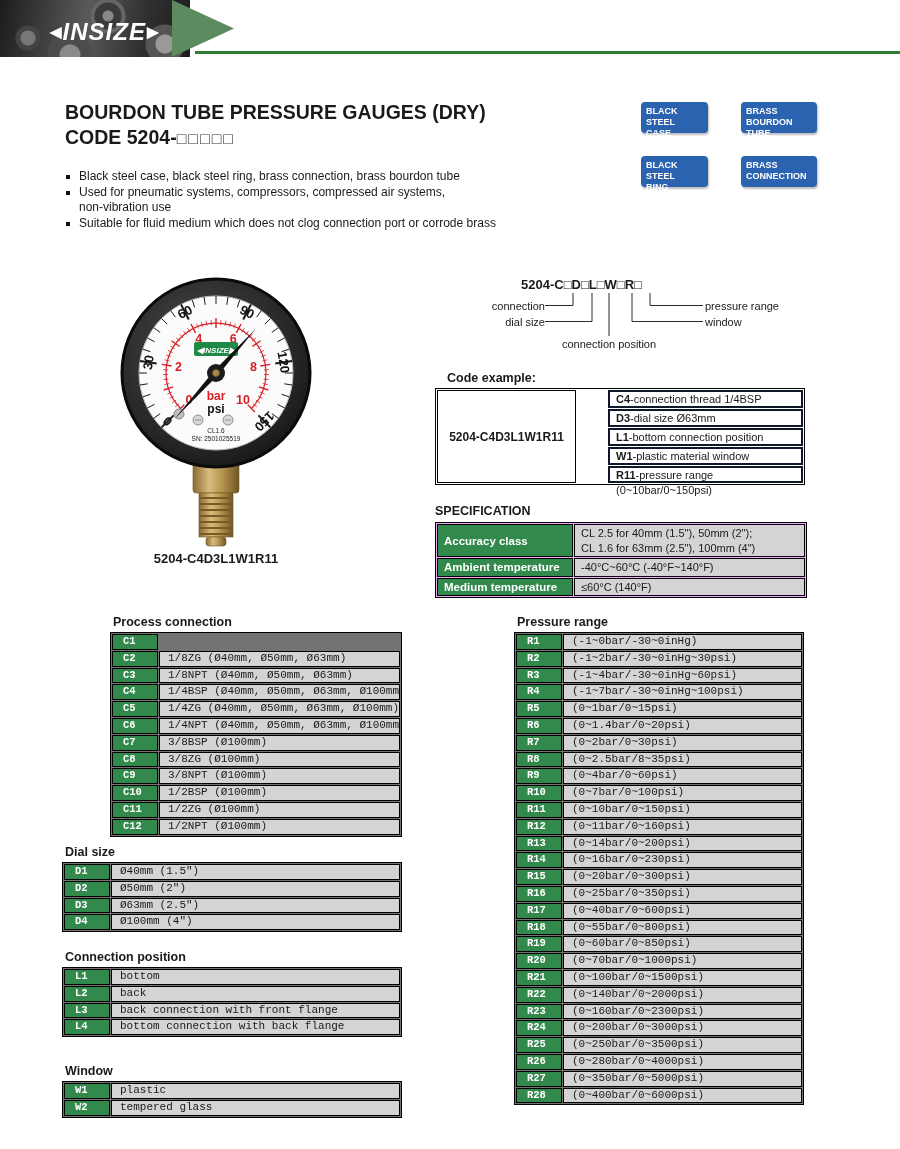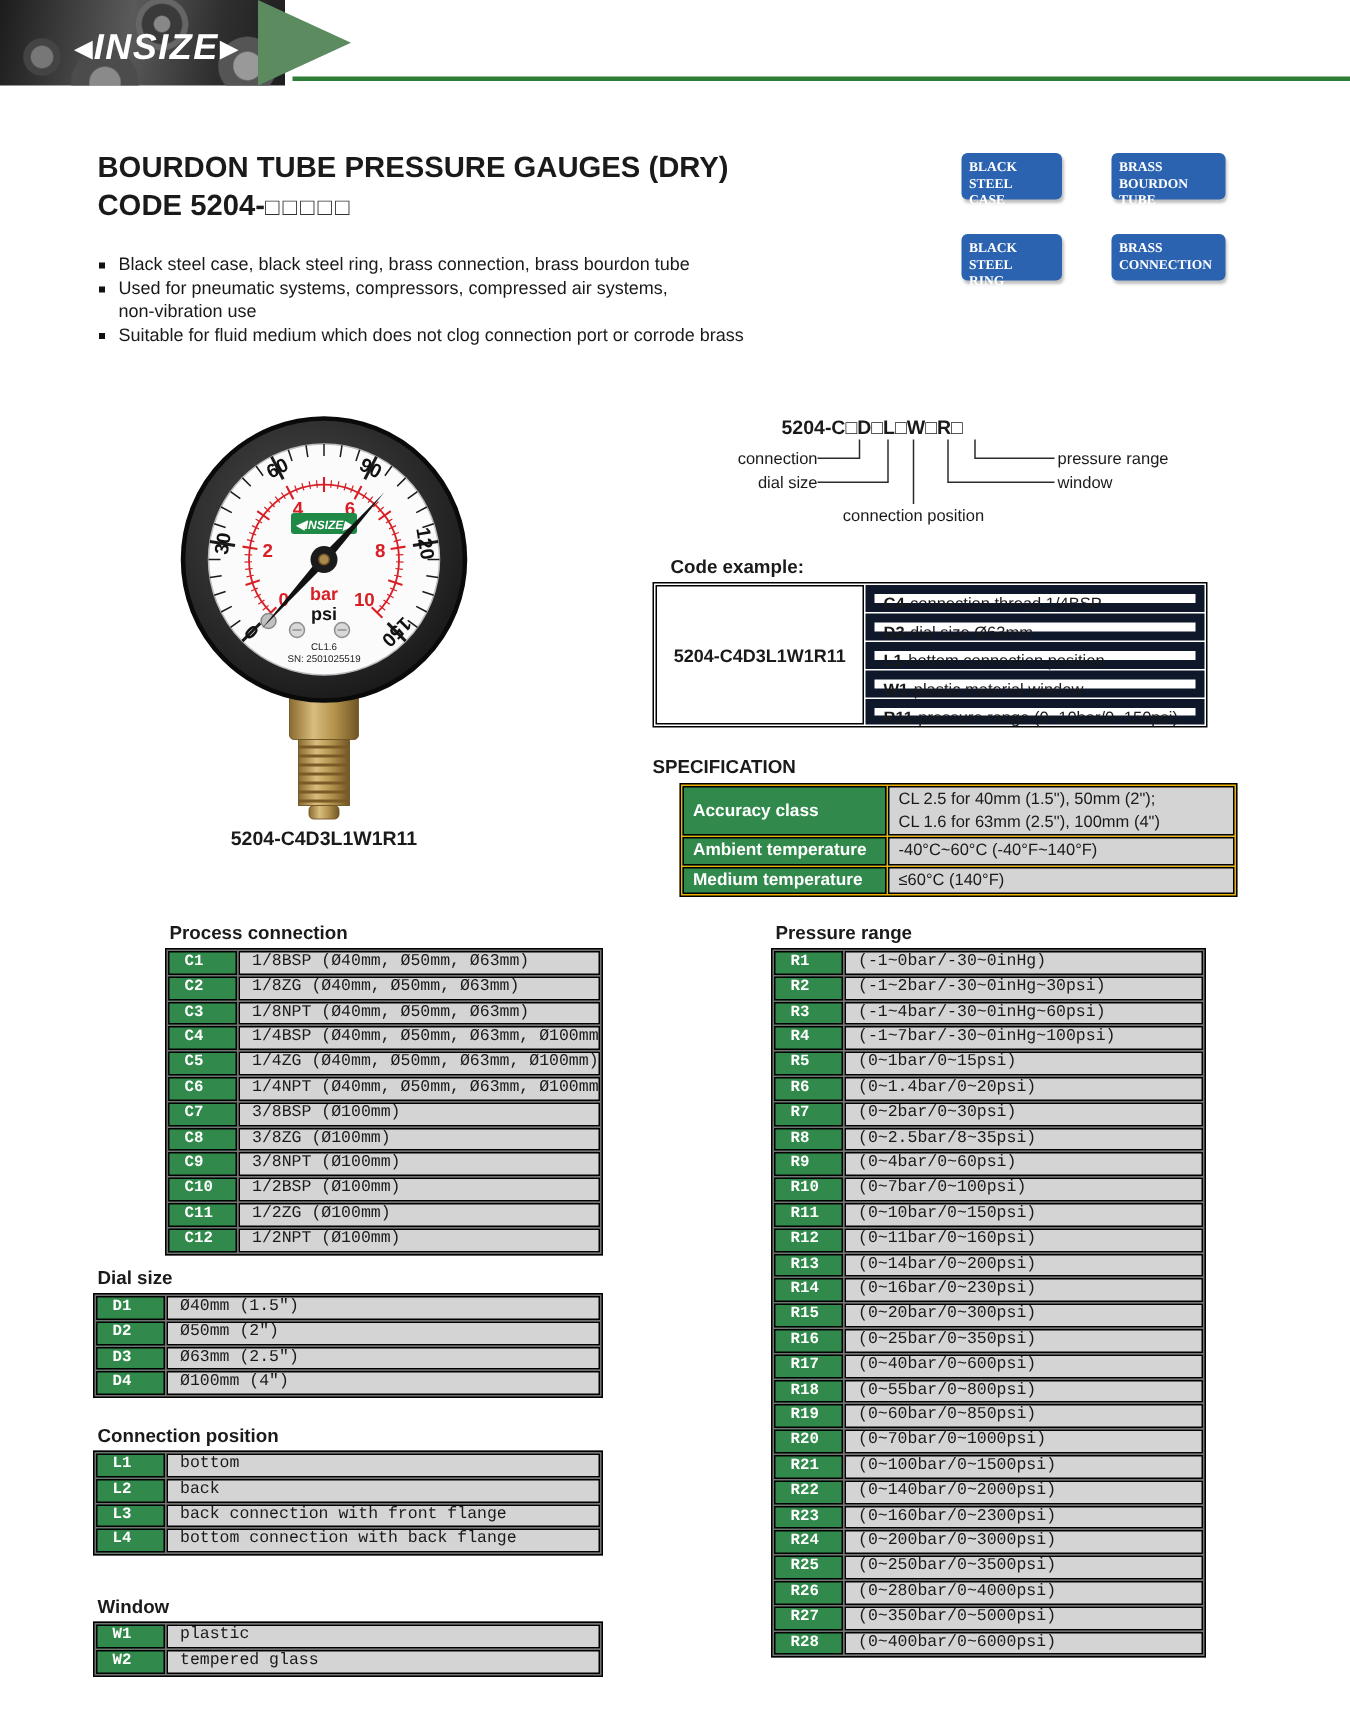--- a/index.html
+++ b/index.html
@@ -29,21 +29,21 @@
   .title{position:absolute;left:65px;top:100px;font-weight:bold;font-size:19.5px;line-height:25px;}
   .title .squares{font-weight:normal;font-size:16px;letter-spacing:2px;color:#333;}
   .features{position:absolute;left:64px;top:169px;width:540px;}
   .feature{display:flex;font-size:12px;line-height:15.6px;}
   .feature .bullet-icon{flex:0 0 4px;width:4px;height:4px;background:#111;margin:6px 9px 0 2px;}
   .feature .feature-text{white-space:pre-line;}
   
   .badges{position:absolute;left:641px;top:102px;display:grid;grid-template-columns:67px 76px;
           column-gap:33px;row-gap:23px;}
   .badge{background:var(--blue);color:#fff;border-radius:4px;padding:4px 5px;height:31px;
-         font-size:9px;font-weight:bold;line-height:11px;box-shadow:1px 2px 2px rgba(0,0,0,.25);font-family:Liberation Serif, serif;}
+         font-size:9px;font-weight:bold;line-height:11px;box-shadow:1px 2px 2px rgba(0,0,0,.25);}
   .badge span{display:block;}
   
   .gauge-wrap{position:absolute;left:98px;top:263px;width:236px;height:292px;}
   .gauge-caption{position:absolute;left:98px;top:551px;width:236px;text-align:center;
                  font-weight:bold;font-size:13px;}
   
   .diagram{position:absolute;left:435px;top:276px;width:365px;height:84px;font-size:11px;}
   .diagram svg{position:absolute;left:0;top:0;}
   .diagram .code-string{position:absolute;left:86px;top:1px;font-size:13px;font-weight:bold;}
   .dlabel{position:absolute;line-height:12px;}
@@ -61,25 +61,25 @@
           line-height:13.8px;height:13.8px;padding-left:10px;border:1px solid #000;height:15.8px;line-height:13.6px;}
   .dt-val{flex:1;background:var(--cellgray);font-size:11px;border:1px solid #000;height:15.8px;
           line-height:13.6px;padding-left:8px;white-space:nowrap;overflow:hidden;}
   .section{position:absolute;}
   
   .cet{position:absolute;left:435px;top:388px;width:370px;border:1px solid #000;background:#fff;
        padding:1px;display:flex;gap:1px;}
   .cet-left{flex:0 0 139px;border:1px solid #000;display:flex;align-items:center;justify-content:center;
             font-weight:bold;font-size:12px;}
   .cet-right{flex:1;display:flex;flex-direction:column;gap:1px;}
-  .cet-row{border:6px solid #0f172a;height:17.9px;line-height:15.9px;padding-left:6px;font-size:11px;}
+  .cet-row{border:2px solid #0f172a;height:17.9px;line-height:15.9px;padding-left:6px;font-size:11px;margin-left:31px;}
   .cet-row b{font-weight:bold;}
   
-  .spec{position:absolute;left:435px;top:522px;width:372px;border:1px solid #000;background:#eab308;
-        padding:1px;display:flex;flex-direction:column;gap:1px;margin-left:18px;}
+  .spec{position:absolute;left:435px;top:522px;width:372px;border:1px solid #000;background:#f0abfc;
+        padding:1px;display:flex;flex-direction:column;gap:1px;}
   .spec-row{display:flex;gap:1px;}
   .spec-key{flex:0 0 136px;background:var(--green);color:#fff;font-weight:bold;font-size:11.5px;
             border:1px solid #000;padding:1px 0 1px 6px;display:flex;align-items:center;min-height:17.9px;}
   .spec-val{flex:1;background:var(--cellgray);font-size:11px;border:1px solid #000;padding:1px 0 1px 6px;
             display:flex;align-items:center;min-height:17.9px;white-space:pre-line;line-height:14.5px;}
 </style>
 </head>
 <body>
 
 <div class="page">
@@ -362,21 +362,20 @@
         <div class="spec-val">≤60°C (140°F)</div>
       </div>
     </div>
 
   <div class="section" style="left:62px;top:615px;width:340px;padding-left:48px;">
     <div class="sec-h">Process connection</div>
     <div class="dt">
 
         <div class="dt-row">
           <div class="dt-key">C1</div>
-          <div class="dt-val">1/8BSP (Ø40mm, Ø50mm, Ø63mm)</div>
         </div>
 
         <div class="dt-row">
           <div class="dt-key">C2</div>
           <div class="dt-val">1/8ZG (Ø40mm, Ø50mm, Ø63mm)</div>
         </div>
 
         <div class="dt-row">
           <div class="dt-key">C3</div>
           <div class="dt-val">1/8NPT (Ø40mm, Ø50mm, Ø63mm)</div>

